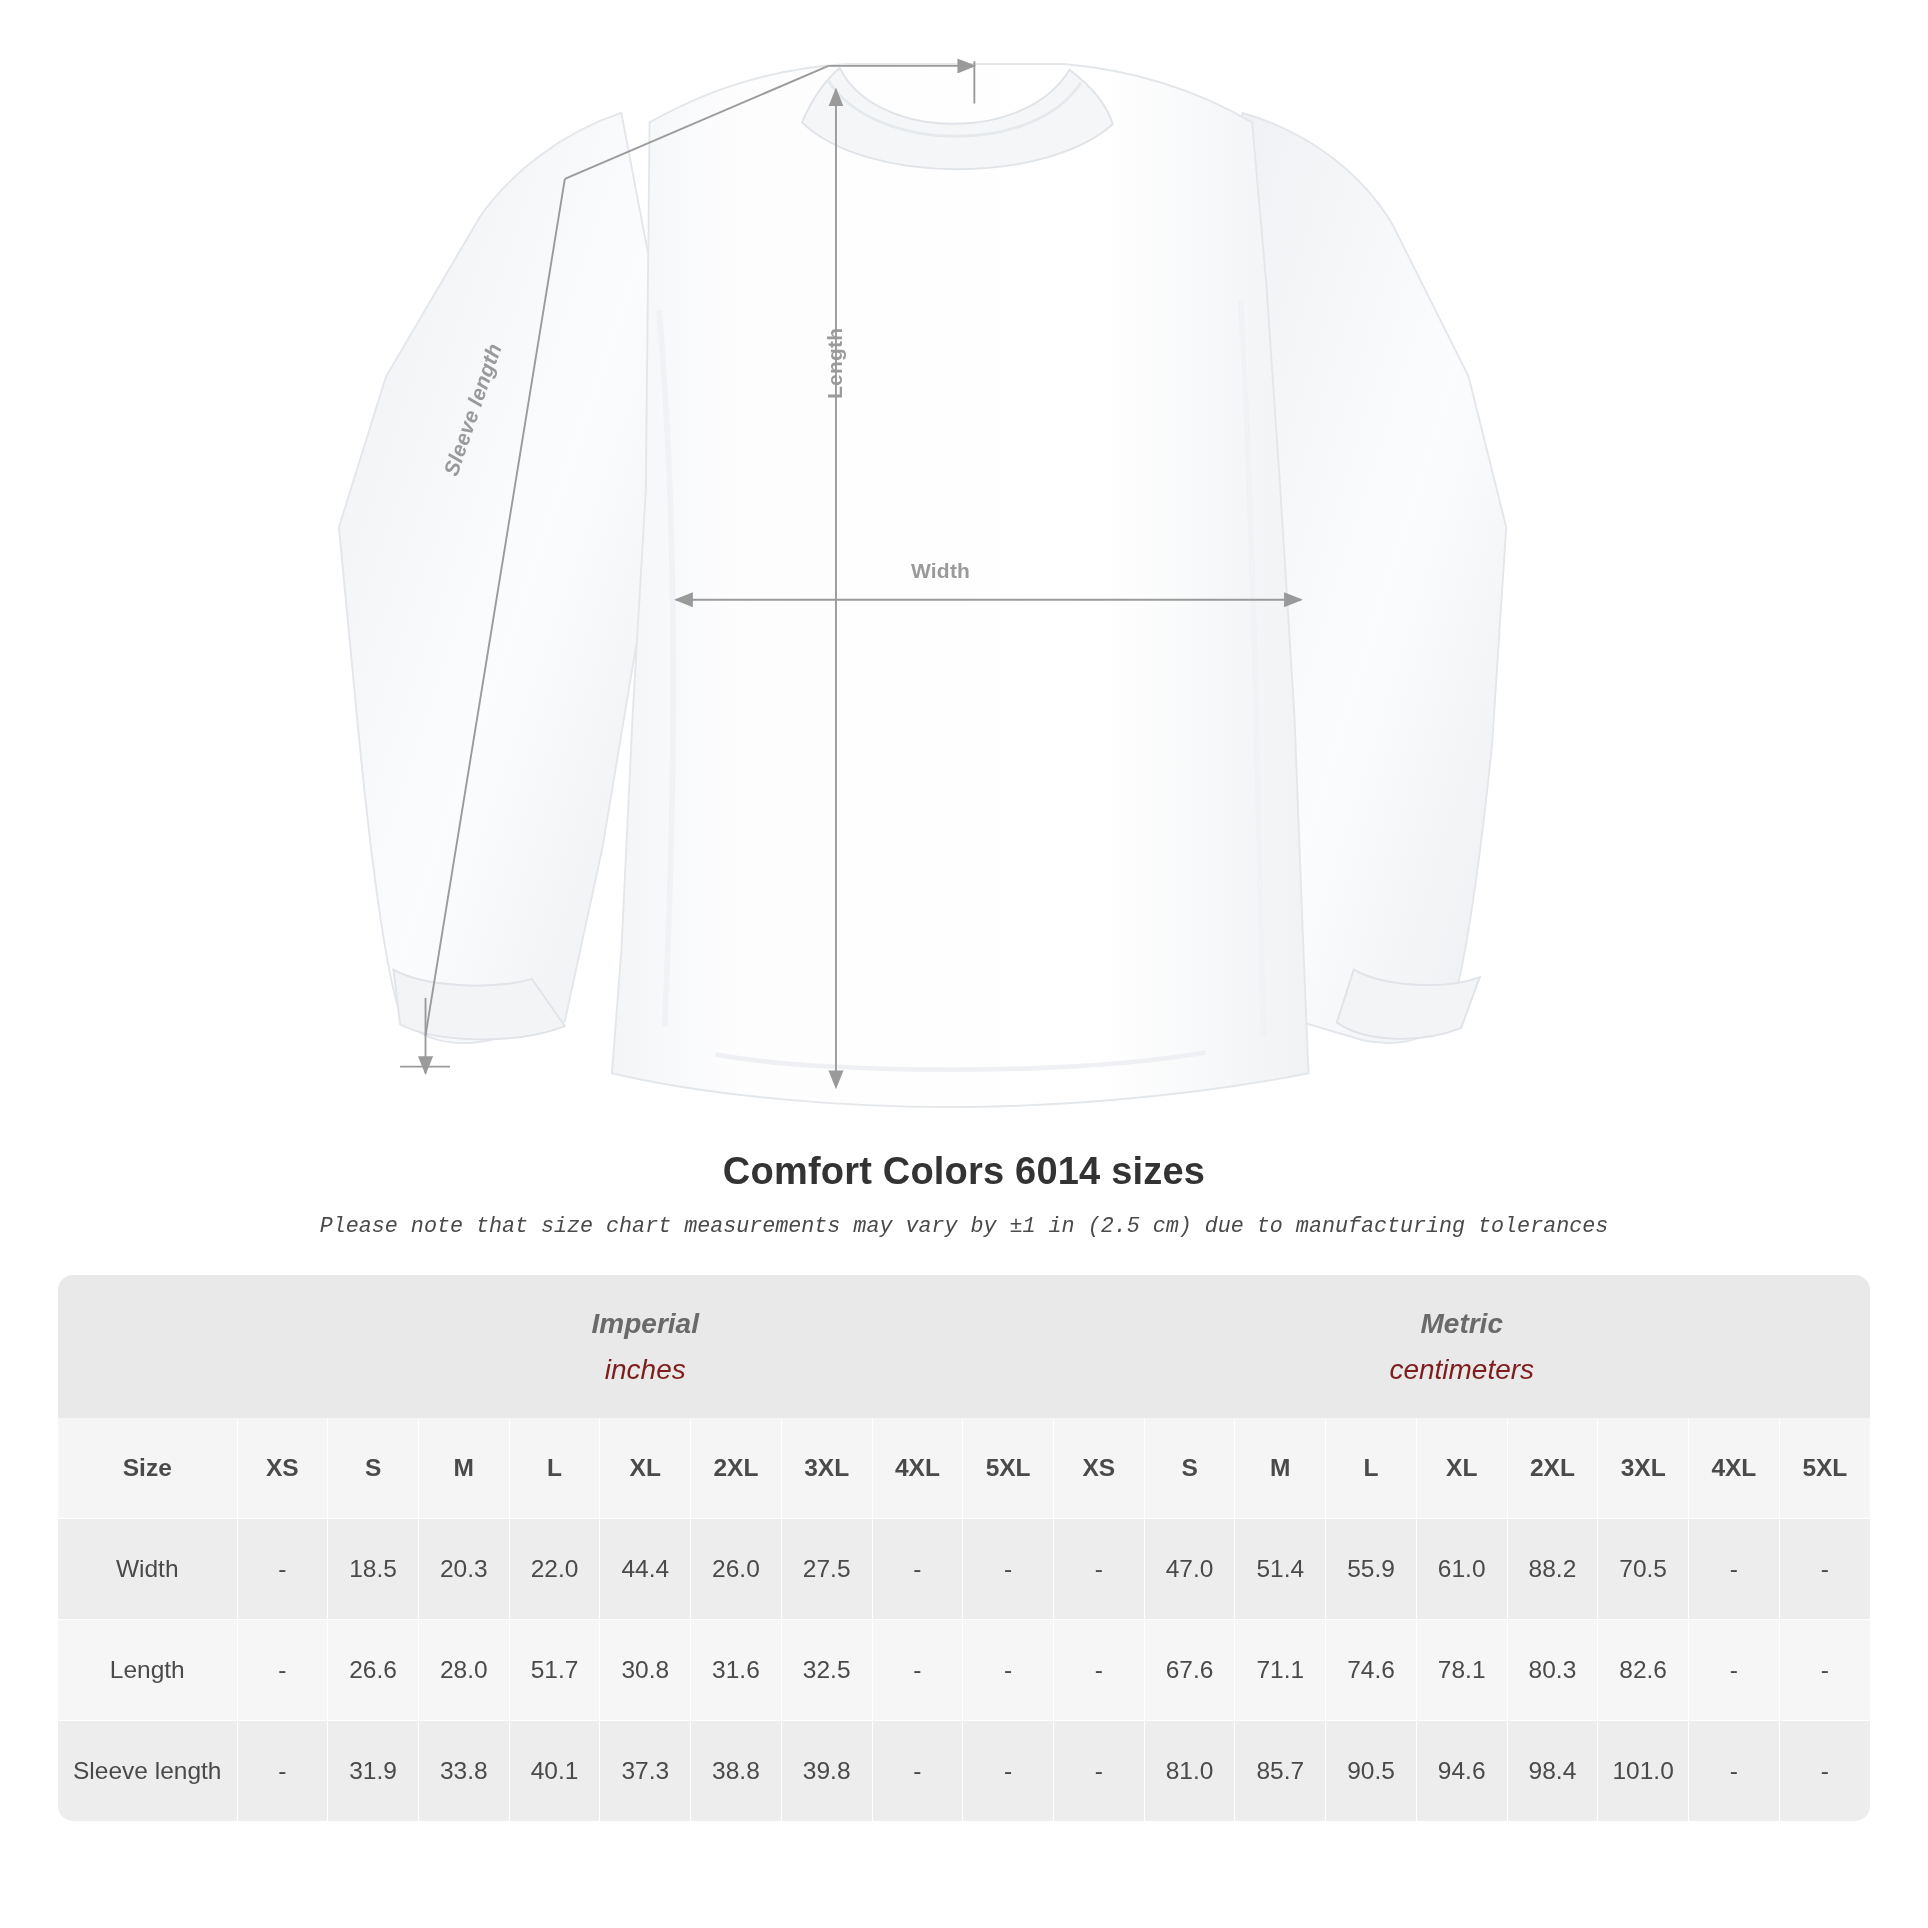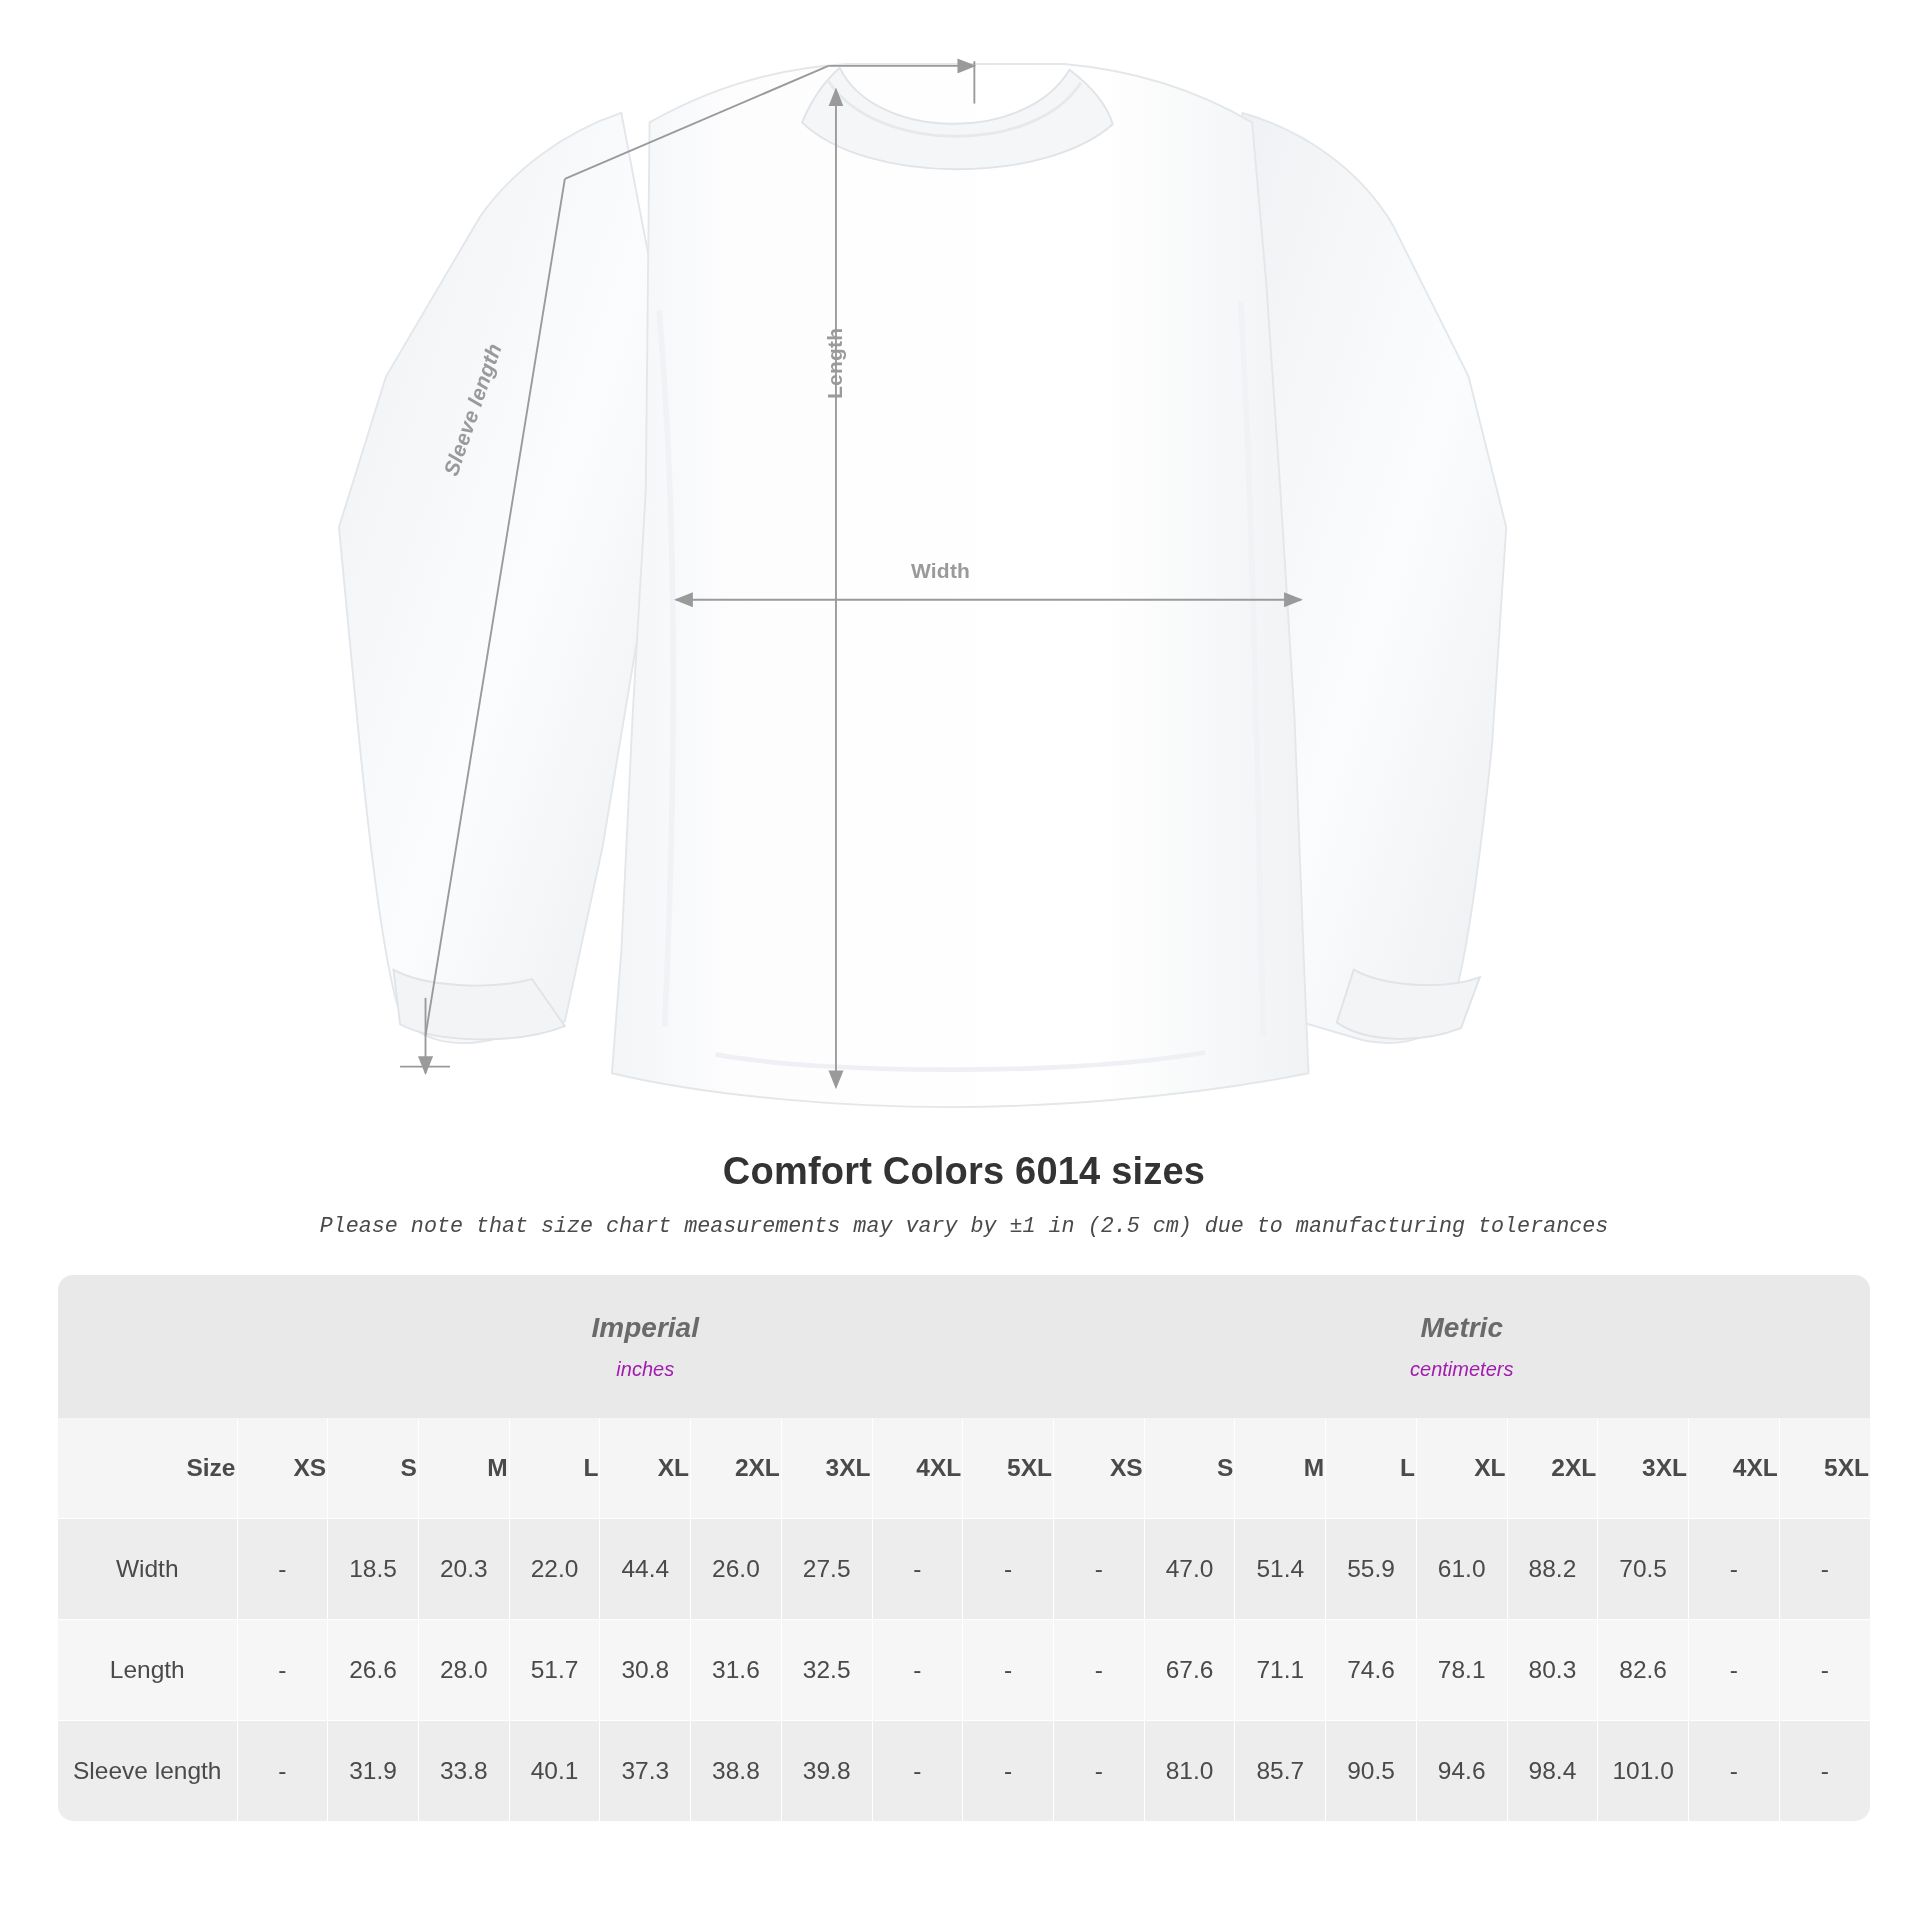--- a/index.html
+++ b/index.html
@@ -102,32 +102,31 @@
     vertical-align: middle;
   }
   .sys-name {
     font-size: 28px;
     font-weight: bold;
     font-style: italic;
     color: #6a6a6a;
     line-height: 1.15;
   }
   .sys-unit {
-    font-size: 20px;
+    font-size: 28px;
     font-style: italic;
-    color: #a21caf;
+    color: #7f1d1d;
     margin-top: 14px;
   }
   tr.head-row td {
     background: #f5f5f5;
     height: 98px;
     font-weight: bold;
     color: #4a4a4a;
     font-size: 24.5px;
-    text-align: right;
   }
   tr.head-row td.rowhead {
     font-size: 24.5px;
   }
   tr.data-row td {
     height: 98px;
     font-size: 24.5px;
   }
   tr.data-row.odd td { background: #ededed; }
   tr.data-row.even td { background: #f6f6f6; }

